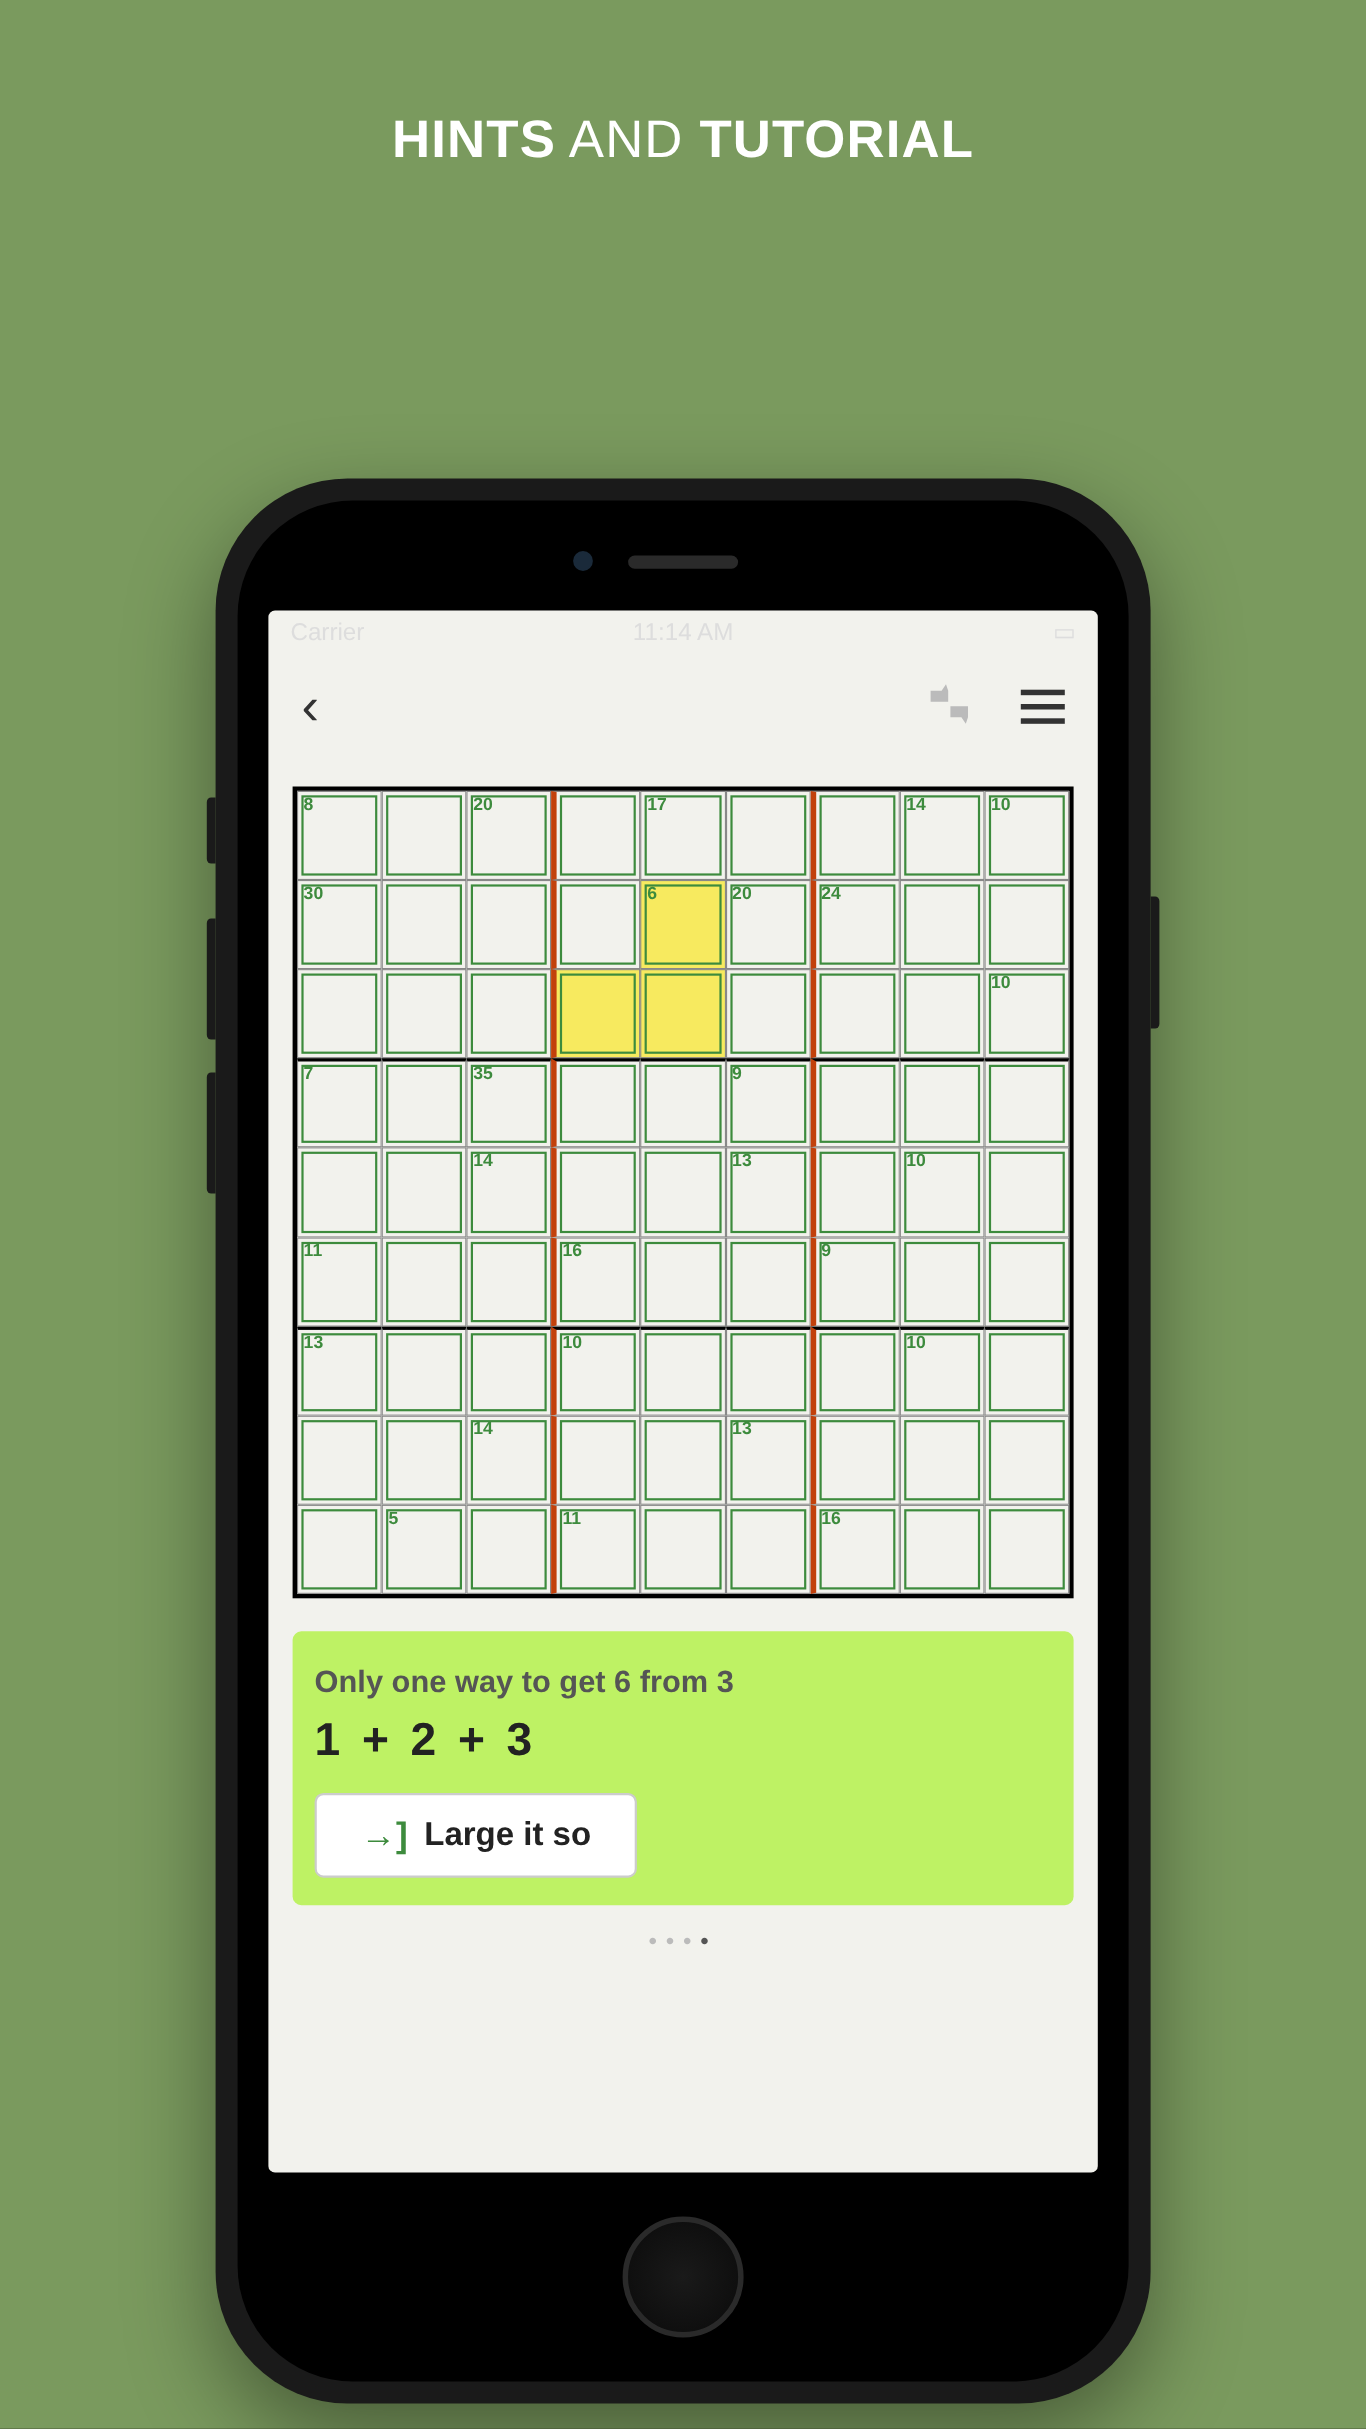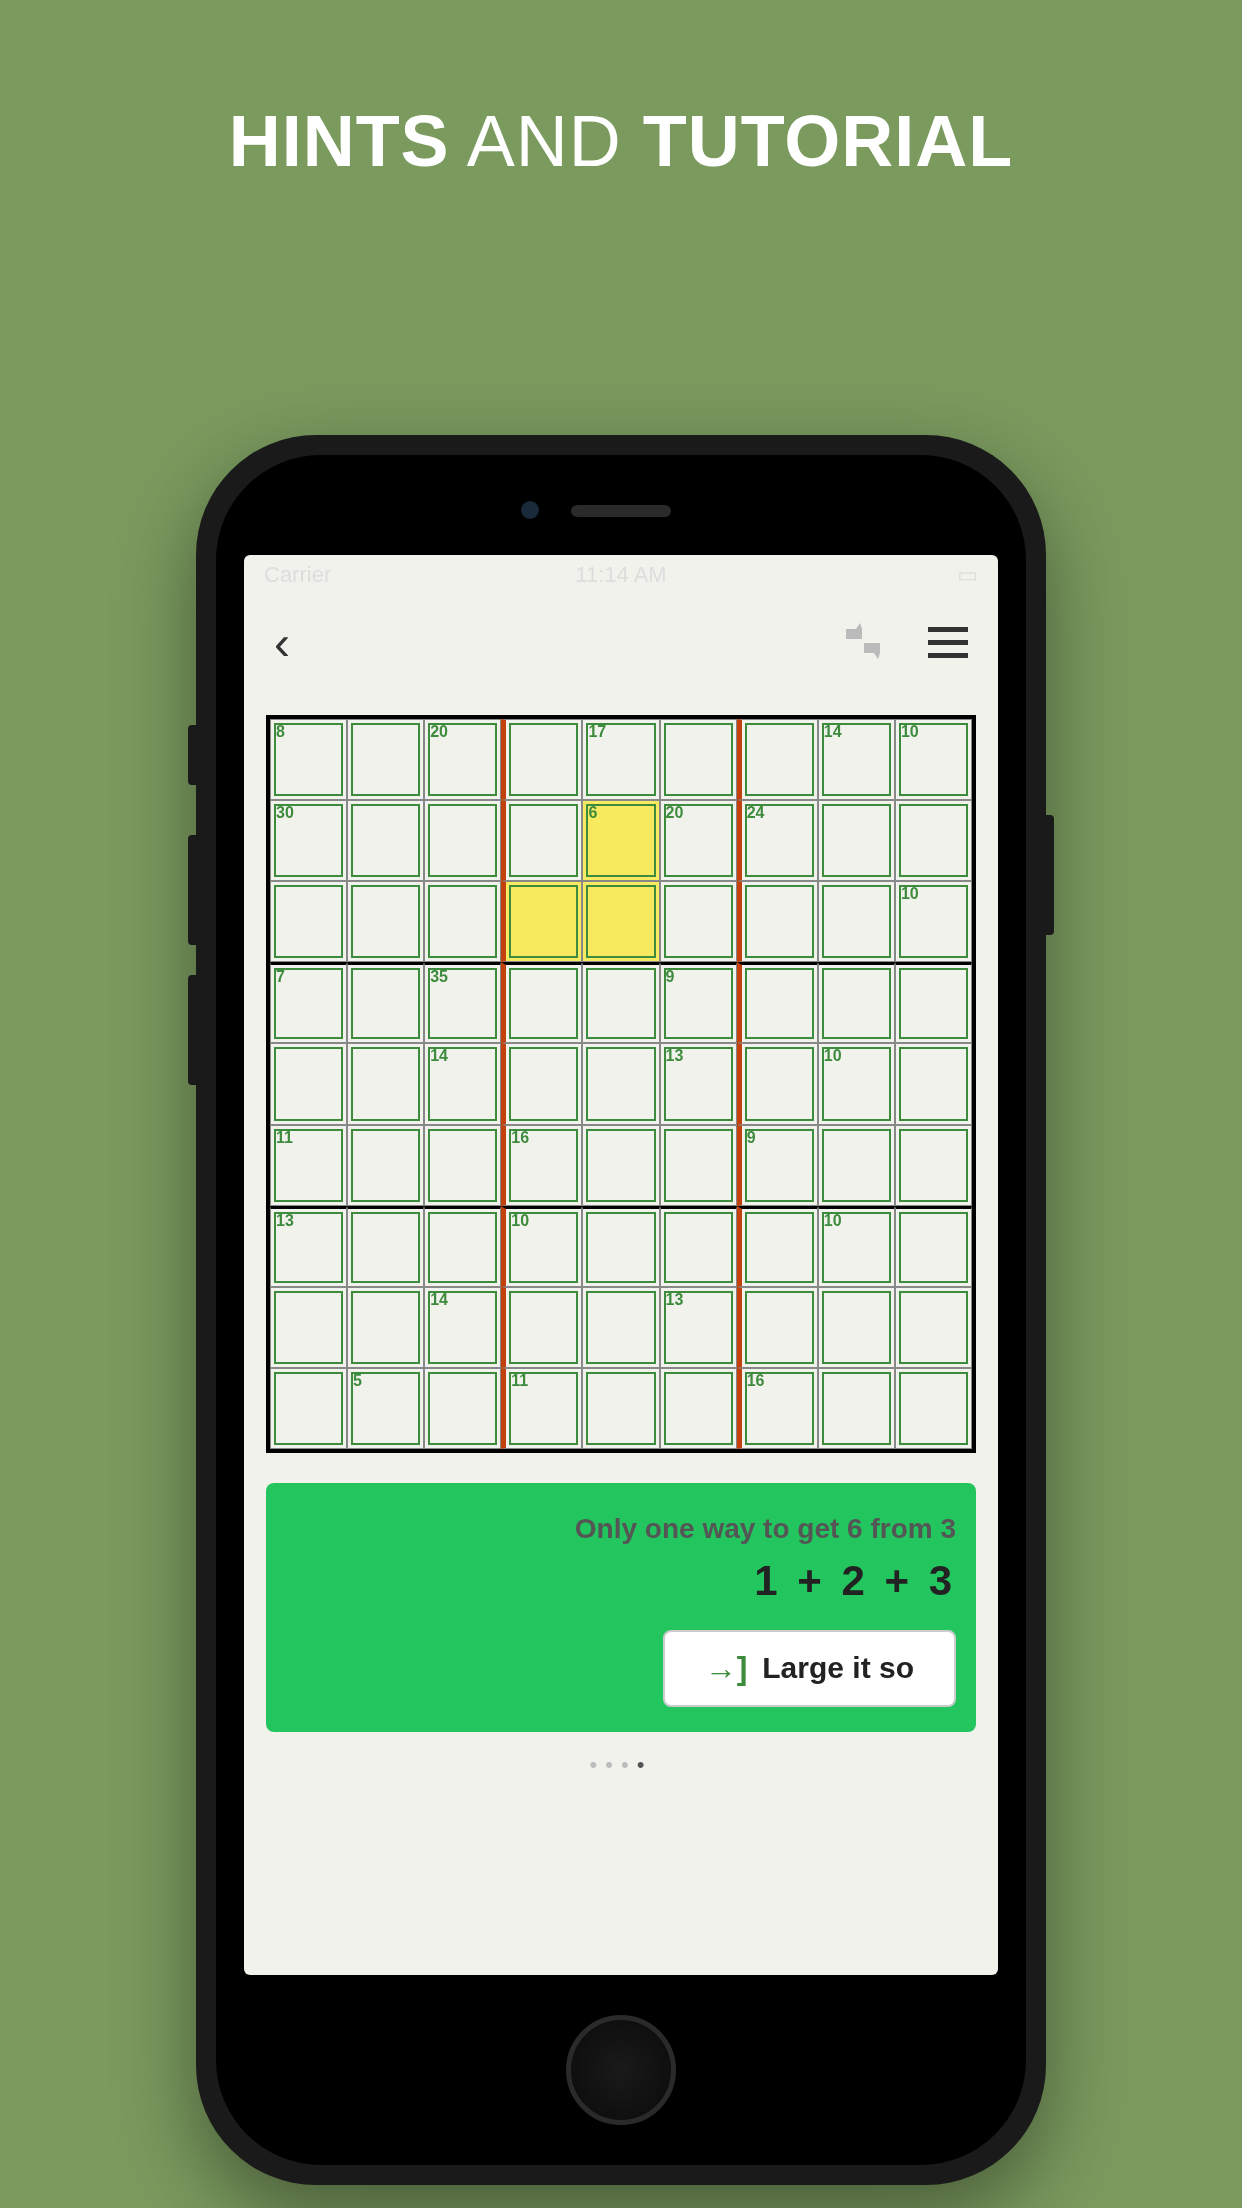--- a/index.html
+++ b/index.html
@@ -10,21 +10,21 @@
   font-family: -apple-system, BlinkMacSystemFont, "Segoe UI", sans-serif;
   position: relative;
   overflow: hidden;
 }
 .promo-header {
   text-align: center;
   padding-top: 100px;
   color: white;
 }
 .promo-header h1 {
-  font-size: 72px;
+  font-size: 48px;
   font-weight: 400;
   letter-spacing: 1px;
 }
 .promo-header h1 .bold { font-weight: 800; }
 .promo-header h2 {
   font-size: 52px;
   font-weight: 400;
   margin-top: 10px;
   letter-spacing: 1px;
 }
@@ -166,24 +166,24 @@
 }
 .cage-border {
   position: absolute;
   border: 2px solid #3d8b3d;
   pointer-events: none;
 }
 
 
 .hint-box {
   margin: 30px 22px 0 22px;
-  background: #22c55e;
+  background: #bef264;
   border-radius: 8px;
   padding: 30px 20px 25px 20px;
-  text-align: right;
+  text-align: left;
 }
 .hint-line1 {
   font-size: 28px;
   font-weight: 700;
   color: #555;
   font-family: "Arial Black", sans-serif;
 }
 .hint-line2 {
   font-size: 42px;
   font-weight: 800;

